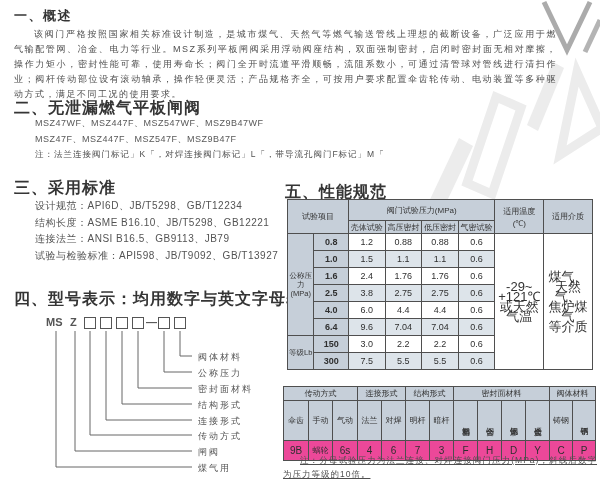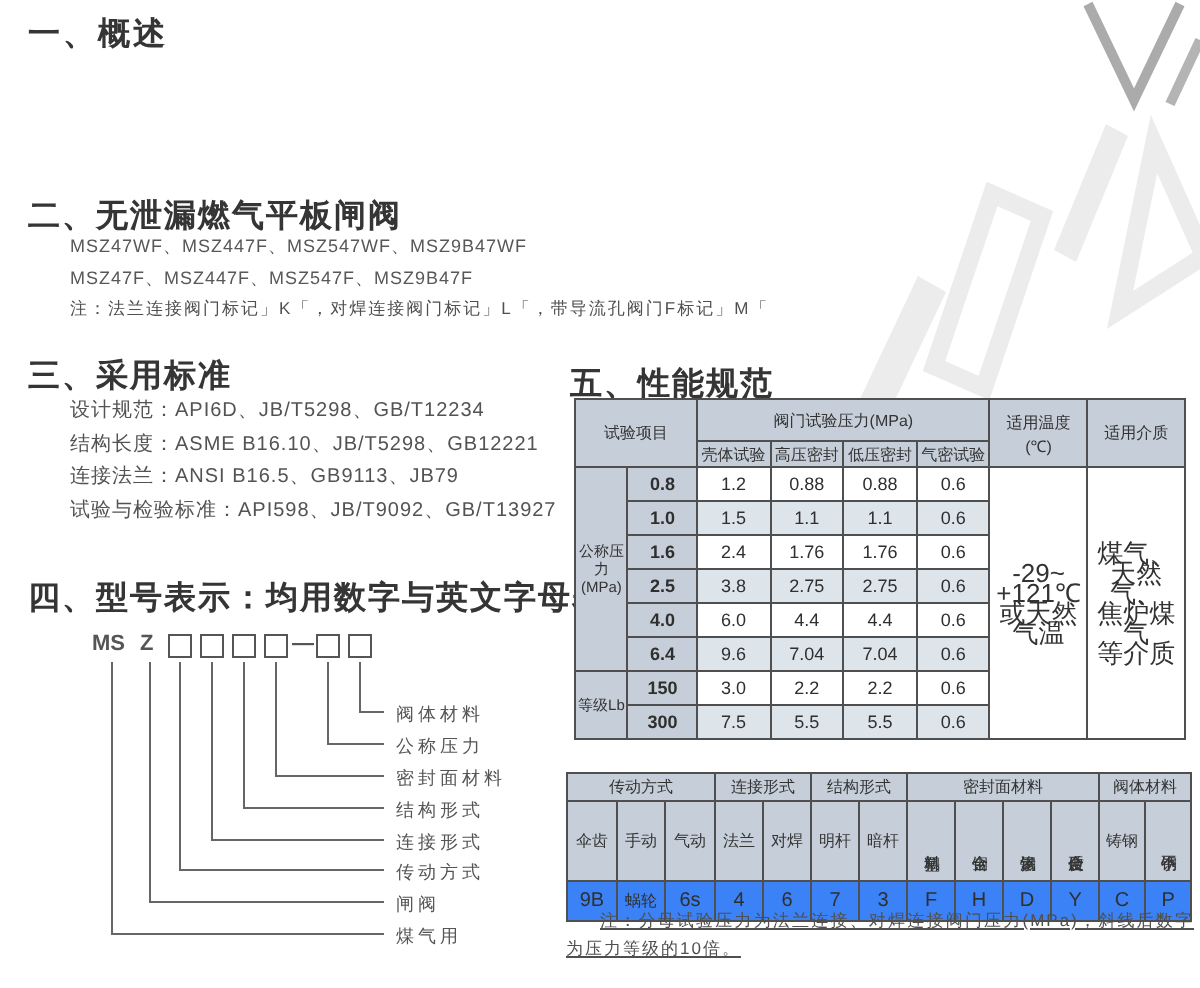--- a/index.html
+++ b/index.html
@@ -2,21 +2,21 @@
 <html><head>
 <meta charset="utf-8">
 <style>
   * { margin:0; padding:0; box-sizing:border-box; }
   body { background:#888; }
   .page {
     position:relative; width:600px; height:494px; background:#ffffff;
     font-family:"Liberation Sans", sans-serif; color:#4a4a4a; overflow:hidden;
   }
   .abs { position:absolute; }
-  .h1 { font-size:16px; font-weight:bold; color:#353535; letter-spacing:1.5px; }
+  .h1 { font-size:13px; font-weight:bold; color:#353535; letter-spacing:1.5px; }
   .h2 { font-size:16px; font-weight:bold; color:#353535; letter-spacing:1px; }
   .para {
     font-size:9px; line-height:15px; letter-spacing:1.5px; color:#4f4f4f;
     text-align:justify; text-indent:20px;
   }
   .mono-line { font-size:9px; line-height:16px; color:#585858; letter-spacing:0.5px; }
   .note-line { font-size:8.5px; color:#4f4f4f; letter-spacing:1px; }
   .std-line { font-size:10px; line-height:16.5px; color:#535353; letter-spacing:0.5px; }
 
   
@@ -33,39 +33,40 @@
   .perf td.hd { background:#c6cfd9; font-size:8px; color:#333; }
   .perf td.lbl { background:#c6cfd9; font-size:7.5px; color:#333; white-space:pre-line; line-height:9px; }
   .perf td.pn { background:#c6cfd9; font-weight:bold; color:#2f2f2f;margin-top:40px; }
   .perf tr.alt td.val { background:#dde4ea; }
   .perf td.val { background:#ffffff; color:#2f2f2f; }
   .perf td.merge { background:#ffffff; font-size:13px; white-space:pre-line; line-height:10px; color:#333; }
   .code { width:312px; font-size:8px; }
   .code td.hd { background:#c6cfd9; color:#333; }
   .code td.sub { background:#c6cfd9; color:#333; line-height:9px; word-break:break-all; }
   .code td.vert { writing-mode:vertical-rl; text-orientation:upright; letter-spacing:0; padding:1px 0; }
-  .code td.cv { background:#3b82f6; font-size:10px; color:#2f2f2f; height:20px; }
+  .code td.cv { background:#ec4899; font-size:10px; color:#2f2f2f; height:20px; }
   .foot { font-size:8.5px; line-height:14px; letter-spacing:1px; color:#4f4f4f; text-indent:17px; text-align:justify;text-decoration:underline; }
   .pre { white-space:pre-line; }
 </style>
 </head>
 <body>
 
 <div class="page">
 
   <svg class="abs" style="left:0;top:0;" width="600" height="494">
     <path d="M544,2 L567,50 L590,2" fill="none" stroke="#ababab" stroke-width="5"></path>
     <path d="M585,52 L600,20" fill="none" stroke="#b4b4b4" stroke-width="5"></path>
     <path d="M467,183 L496,97 L521,108 L492,194 Z" fill="none" stroke="#ececec" stroke-width="9"></path>
     <path d="M560,155 L577,72 L602,128 Z" fill="none" stroke="#ececec" stroke-width="9"></path>
     <polygon points="425,210 459,138 473,146 439,218" fill="#ececec"></polygon>
     <polygon points="527,125 553,62 564,68 538,131" fill="#ececec"></polygon>
   </svg>
 
   <div class="abs h1" style="left:14px;top:7px;">一、概述</div>
+  <div class="abs para" style="left:14px;top:27px;width:543px;">该阀门严格按照国家相关标准设计制造，是城市煤气、天然气等燃气输送管线上理想的截断设备，广泛应用于燃气输配管网、冶金、电力等行业。MSZ系列平板闸阀采用浮动阀座结构，双面强制密封，启闭时密封面无相对摩擦，操作力矩小，密封性能可靠，使用寿命长；阀门全开时流道平滑顺畅，流阻系数小，可通过清管球对管线进行清扫作业；阀杆传动部位设有滚动轴承，操作轻便灵活；产品规格齐全，可按用户要求配置伞齿轮传动、电动装置等多种驱动方式，满足不同工况的使用要求。</div>
 
   <div class="abs h2" style="left:14px;top:98px;">二、无泄漏燃气平板闸阀</div>
   <div class="abs mono-line" style="left:35px;top:115px;">MSZ47WF、MSZ447F、MSZ547WF、MSZ9B47WF</div>
   <div class="abs mono-line" style="left:35px;top:131px;">MSZ47F、MSZ447F、MSZ547F、MSZ9B47F</div>
   <div class="abs note-line" style="left:35px;top:149px;width:540px;white-space:nowrap;">注：法兰连接阀门标记」K「，对焊连接阀门标记」L「，带导流孔阀门F标记」M「</div>
 
   <div class="abs h2" style="left:14px;top:178px;">三、采用标准</div>
   <div class="abs" style="left:35px;top:198px;">
     <div class="std-line">设计规范：API6D、JB/T5298、GB/T12234</div>
     <div class="std-line">结构长度：ASME B16.10、JB/T5298、GB12221</div>

